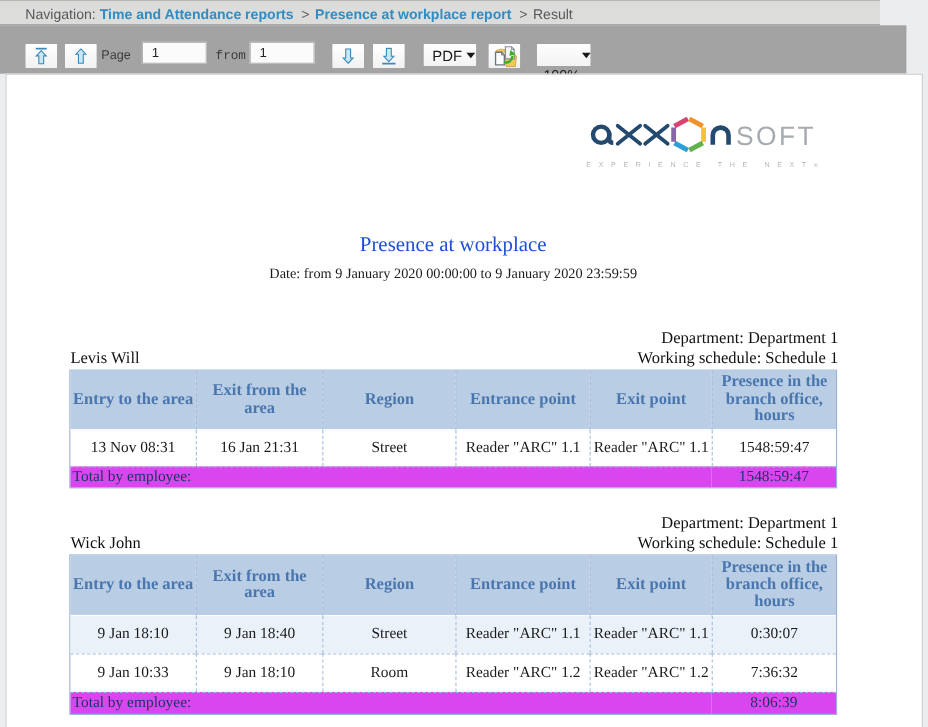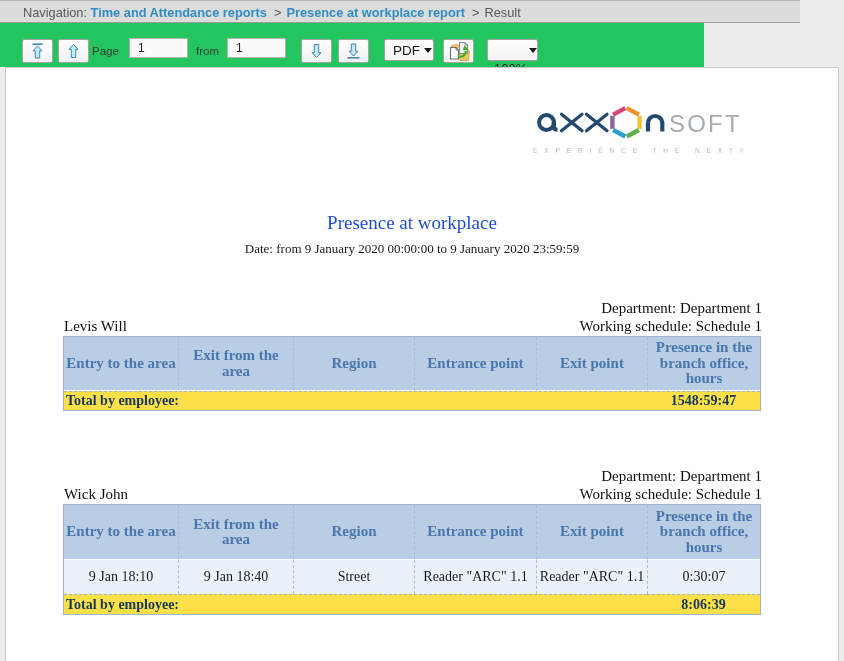--- a/index.html
+++ b/index.html
@@ -4,41 +4,41 @@
 <style>
   html,body{margin:0;padding:0;}
   body{width:844px;height:661px;overflow:hidden;background:#ebedef;font-family:"Liberation Sans",sans-serif;position:relative;}
   .abs{position:absolute;}
   
   #navbar{left:0;top:0;width:800px;height:21px;background:#dcdcdb;border-top:1px solid #b6b6b6;border-bottom:1px solid #9d9d9d;font-size:12.8px;color:#58585a;}
   #navbar .inner{position:absolute;left:23px;top:4px;white-space:nowrap;}
   #navbar b{color:#2f8dc3;font-weight:bold;}
   #navbar .sep{margin:0 5px 0 7px;}
   
-  #toolbar{left:0;top:23px;width:704px;height:44px;background:#22c55e;}
+  #toolbar{left:0;top:23px;width:824px;height:44px;background:#a3a3a3;}
   .tbtn{position:absolute;width:29px;height:22px;background:linear-gradient(#ffffff,#f1f1f1);border:1px solid #a3a3a3;border-radius:2px;}
   .tbtn svg{position:absolute;left:8px;top:3px;}
   .tlabel{position:absolute;font-size:11.5px;color:#3c3c3c;}
   .tinput{position:absolute;width:49px;height:16px;border:1px solid #b2b2b2;background:#fbfbfb;font-size:12px;color:#222;padding:1px 0 1px 8px;top:15px;}
   .tselect{position:absolute;height:20px;border:1px solid #a3a3a3;border-radius:2px;background:linear-gradient(#fefefe,#f3f3f3);top:16px;font-size:13.5px;color:#1a1a1a;}
   .tselect .tx{position:absolute;top:3px;text-align:right;}
   .tri{position:absolute;width:0;height:0;border-left:4px solid transparent;border-right:4px solid transparent;border-top:5px solid #1a1a1a;top:8px;}
   
   #page{left:5px;top:67px;width:832px;height:600px;background:#ffffff;border:1px solid #c9cbcd;}
   #title{left:63px;top:212px;width:698px;text-align:center;font-family:"Liberation Serif",serif;font-size:19px;color:#1d4ed8;}
   #date{left:63px;top:241px;width:698px;text-align:center;font-family:"Liberation Serif",serif;font-size:13px;color:#1a1a1a;}
   .dept{right:82px;font-family:"Liberation Serif",serif;font-size:15px;color:#111;}
   .emp{left:64px;font-family:"Liberation Serif",serif;font-size:15px;color:#111;}
   
   table.rep{position:absolute;left:63px;border-collapse:separate;border-spacing:0;border:1px solid #9db3cf;table-layout:fixed;width:697px;font-family:"Liberation Serif",serif;font-size:14px;}
   table.rep th{background:#b9cde5;color:#4a76ae;font-weight:bold;font-size:15px;line-height:15.5px;vertical-align:middle;text-align:center;padding:0;border-bottom:1px solid #fdfdfe;}
   table.rep td{text-align:center;vertical-align:middle;color:#1a1a1a;padding:0;}
   table.rep .vb{border-left:1px dashed #a8bdd9;}
   table.rep tr.sep td{border-top:1px dashed #a8bdd9;}
-  table.rep tr.total td{background:#fde047;border-top:1px dashed #9db4d4;color:#17365d;font-weight:bold;}
+  table.rep tr.total td{background:#d946ef;border-top:1px dashed #9db4d4;color:#17365d;font-weight:normal;}
   table.rep tr.total td.lbl{text-align:left;padding-left:2px;}
   table.rep tr.tint td{background:#eaf1f9;}
 </style>
 </head>
 <body>
 <div id="navbar" class="abs">
     <div class="inner">Navigation: <b>Time and Attendance reports</b><span class="sep">&gt;</span><b>Presence at workplace report</b><span class="sep">&gt;</span><span>Result</span></div>
   </div>
 <div id="toolbar" class="abs">
   <div class="tbtn" style="left:22px;top:16px;">
@@ -47,21 +47,21 @@
         <polygon points="6.5,3 11,7.8 8.7,7.8 8.7,15 4.3,15 4.3,7.8 2,7.8" fill="#c8e8f8" stroke="#3d88b5" stroke-width="1"></polygon>
       </svg>
   </div>
   <div class="tbtn" style="left:58px;top:16px;">
     <svg width="13" height="16" viewBox="0 0 13 16">
         <polygon points="6.5,1.5 11,6.3 8.7,6.3 8.7,14.5 4.3,14.5 4.3,6.3 2,6.3" fill="#c8e8f8" stroke="#3d88b5" stroke-width="1"></polygon>
       </svg>
   </div>
   <div class="tlabel" style="left:92px;top:22px;">Page</div>
   <input class="tinput" style="left: 129px;" value="1">
-  <div class="tlabel" style="left:196px;top:22px;">from</div>
+  <div class="tlabel" style="left:196px;top:22px;font-family:Liberation Mono, monospace;">from</div>
   <input class="tinput" style="left: 227px;" value="1">
   <div class="tbtn" style="left:301px;top:16px;">
     <svg width="13" height="16" viewBox="0 0 13 16">
         <polygon points="6.5,14.5 11,9.7 8.7,9.7 8.7,1.5 4.3,1.5 4.3,9.7 2,9.7" fill="#c8e8f8" stroke="#3d88b5" stroke-width="1"></polygon>
       </svg>
   </div>
   <div class="tbtn" style="left:338px;top:16px;">
     <svg width="13" height="16" viewBox="0 0 13 16">
         <polygon points="6.5,13 11,8.2 8.7,8.2 8.7,1 4.3,1 4.3,8.2 2,8.2" fill="#c8e8f8" stroke="#3d88b5" stroke-width="1"></polygon>
         <line x1="0.5" y1="14.8" x2="12.5" y2="14.8" stroke="#3d88b5" stroke-width="1.6"></line>
@@ -136,20 +136,28 @@
     </colgroup>
   <tbody>
       <tr style="height:54px;">
     <th>Entry to the area</th>
         <th class="vb">Exit from the area</th>
         <th class="vb">Region</th>
         <th class="vb">Entrance point</th>
         <th class="vb">Exit point</th>
         <th class="vb">Presence in the branch office, hours</th>
   </tr>
+  <tr style="height:33px;">
+    <td>13 Nov 08:31</td>
+        <td class="vb">16 Jan 21:31</td>
+        <td class="vb">Street</td>
+        <td class="vb">Reader "ARC" 1.1</td>
+        <td class="vb">Reader "ARC" 1.1</td>
+        <td class="vb">1548:59:47</td>
+  </tr>
   <tr class="total" style="height:19px;">
     <td class="lbl" colspan="5">Total by employee:</td>
         <td>1548:59:47</td>
   </tr>
 </tbody>
   </table>
 
 <div class="dept abs" style="top:468px;">Department: Department 1</div>
 <div class="emp abs" style="top:486px;">Wick John</div>
 <div class="dept abs" style="top:486px;">Working schedule: Schedule 1</div>
@@ -173,18 +181,26 @@
         <th class="vb">Presence in the branch office, hours</th>
   </tr>
   <tr class="tint" style="height:34px;">
     <td>9 Jan 18:10</td>
         <td class="vb">9 Jan 18:40</td>
         <td class="vb">Street</td>
         <td class="vb">Reader "ARC" 1.1</td>
         <td class="vb">Reader "ARC" 1.1</td>
         <td class="vb">0:30:07</td>
   </tr>
+  <tr class="sep" style="height:35px;">
+    <td>9 Jan 10:33</td>
+        <td class="vb">9 Jan 18:10</td>
+        <td class="vb">Room</td>
+        <td class="vb">Reader "ARC" 1.2</td>
+        <td class="vb">Reader "ARC" 1.2</td>
+        <td class="vb">7:36:32</td>
+  </tr>
   <tr class="total" style="height:20px;">
     <td class="lbl" colspan="5">Total by employee:</td>
         <td>8:06:39</td>
   </tr>
 </tbody>
   </table>
 
 </body></html>

